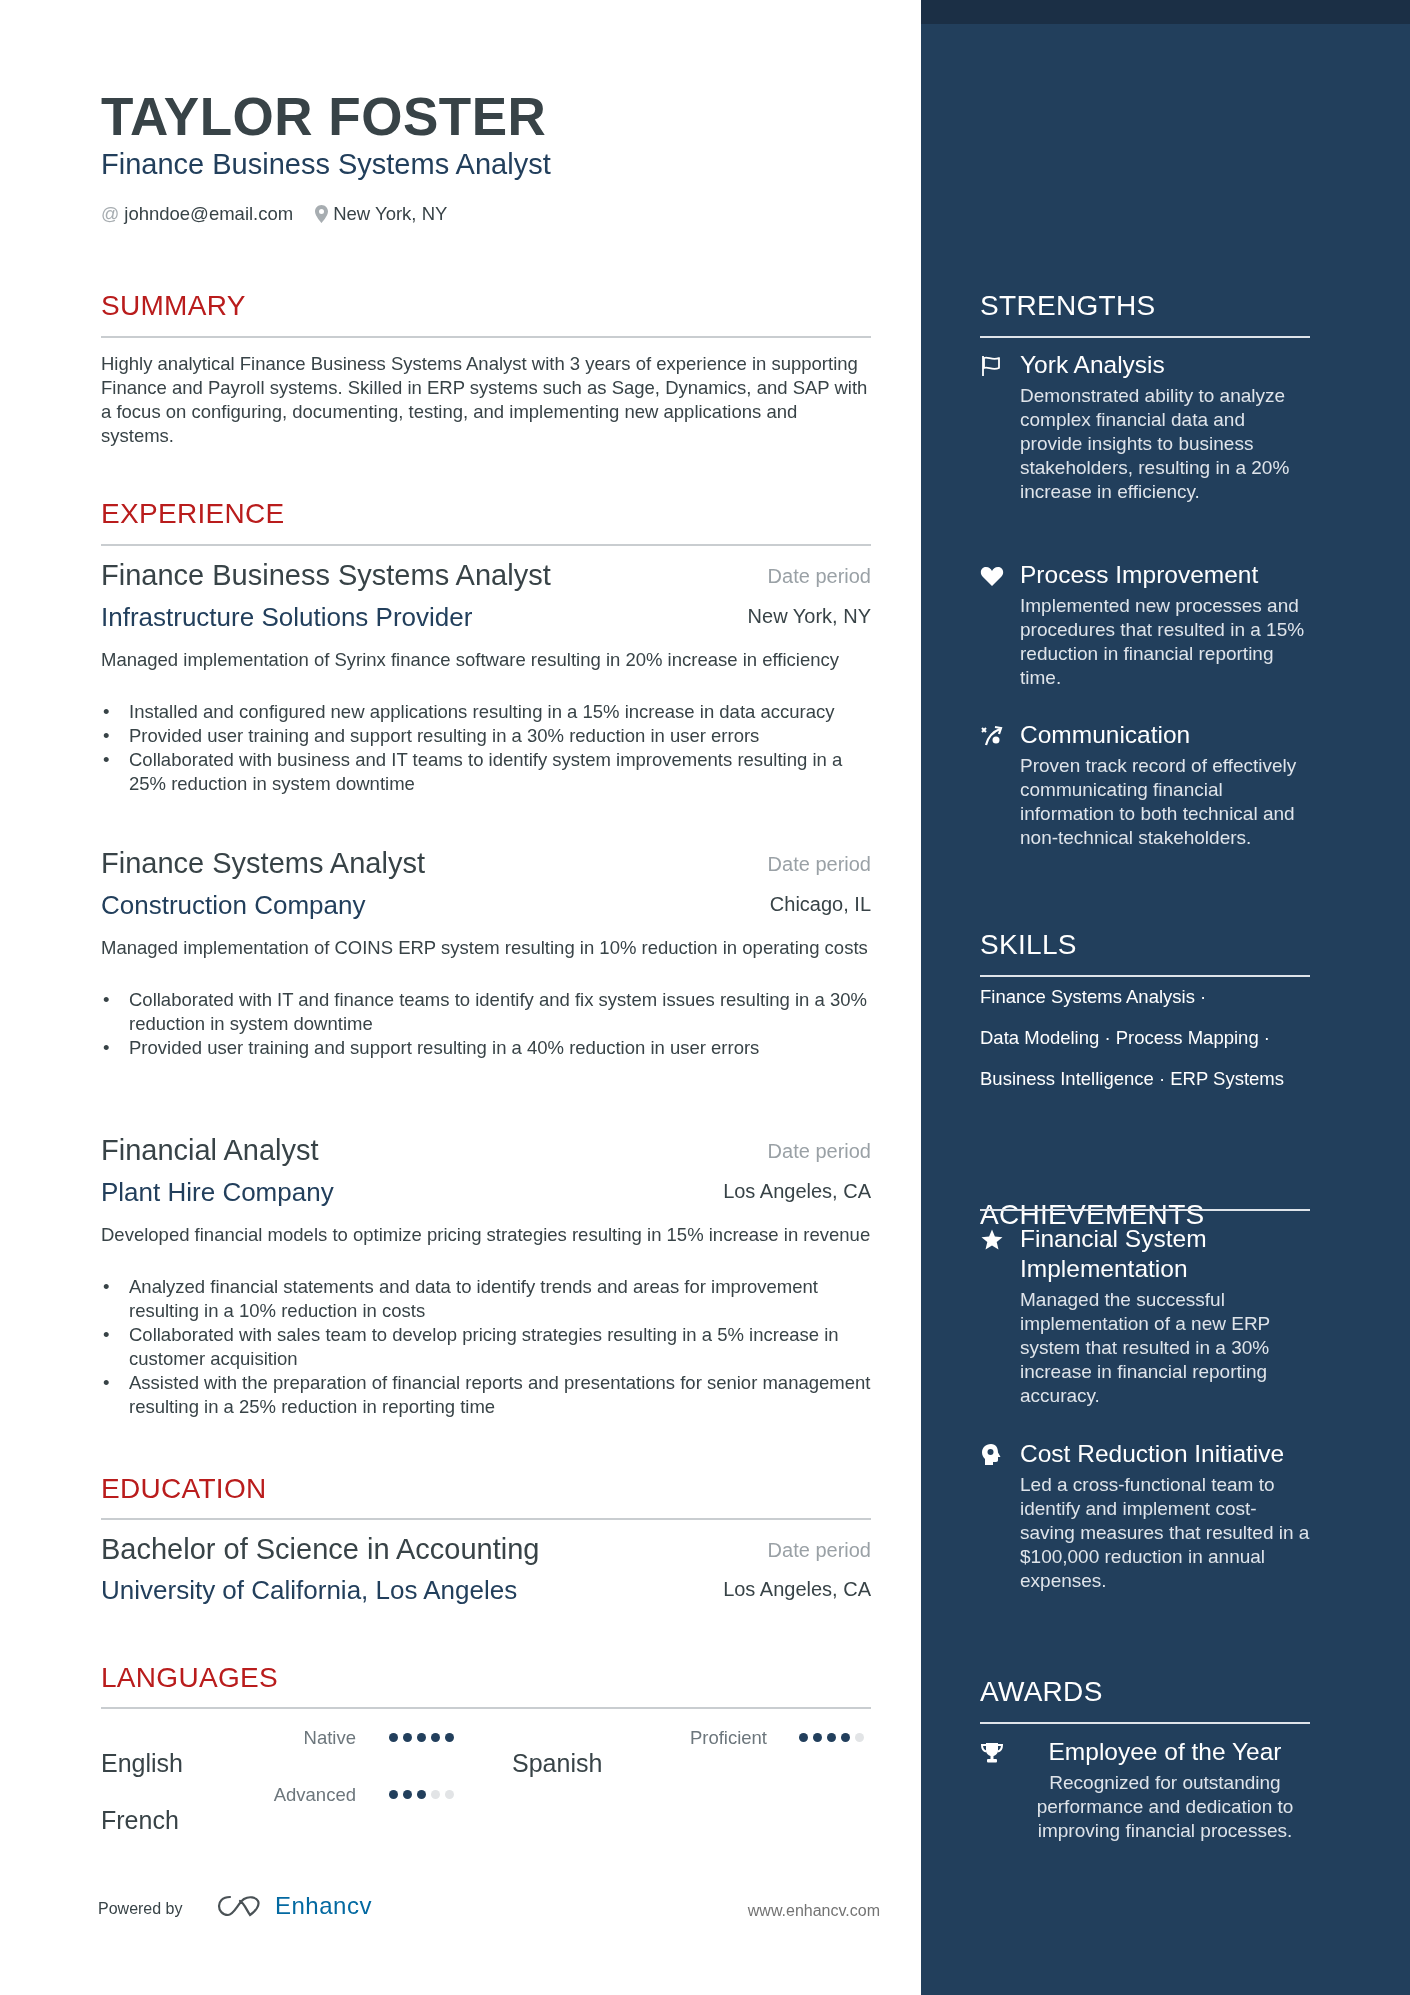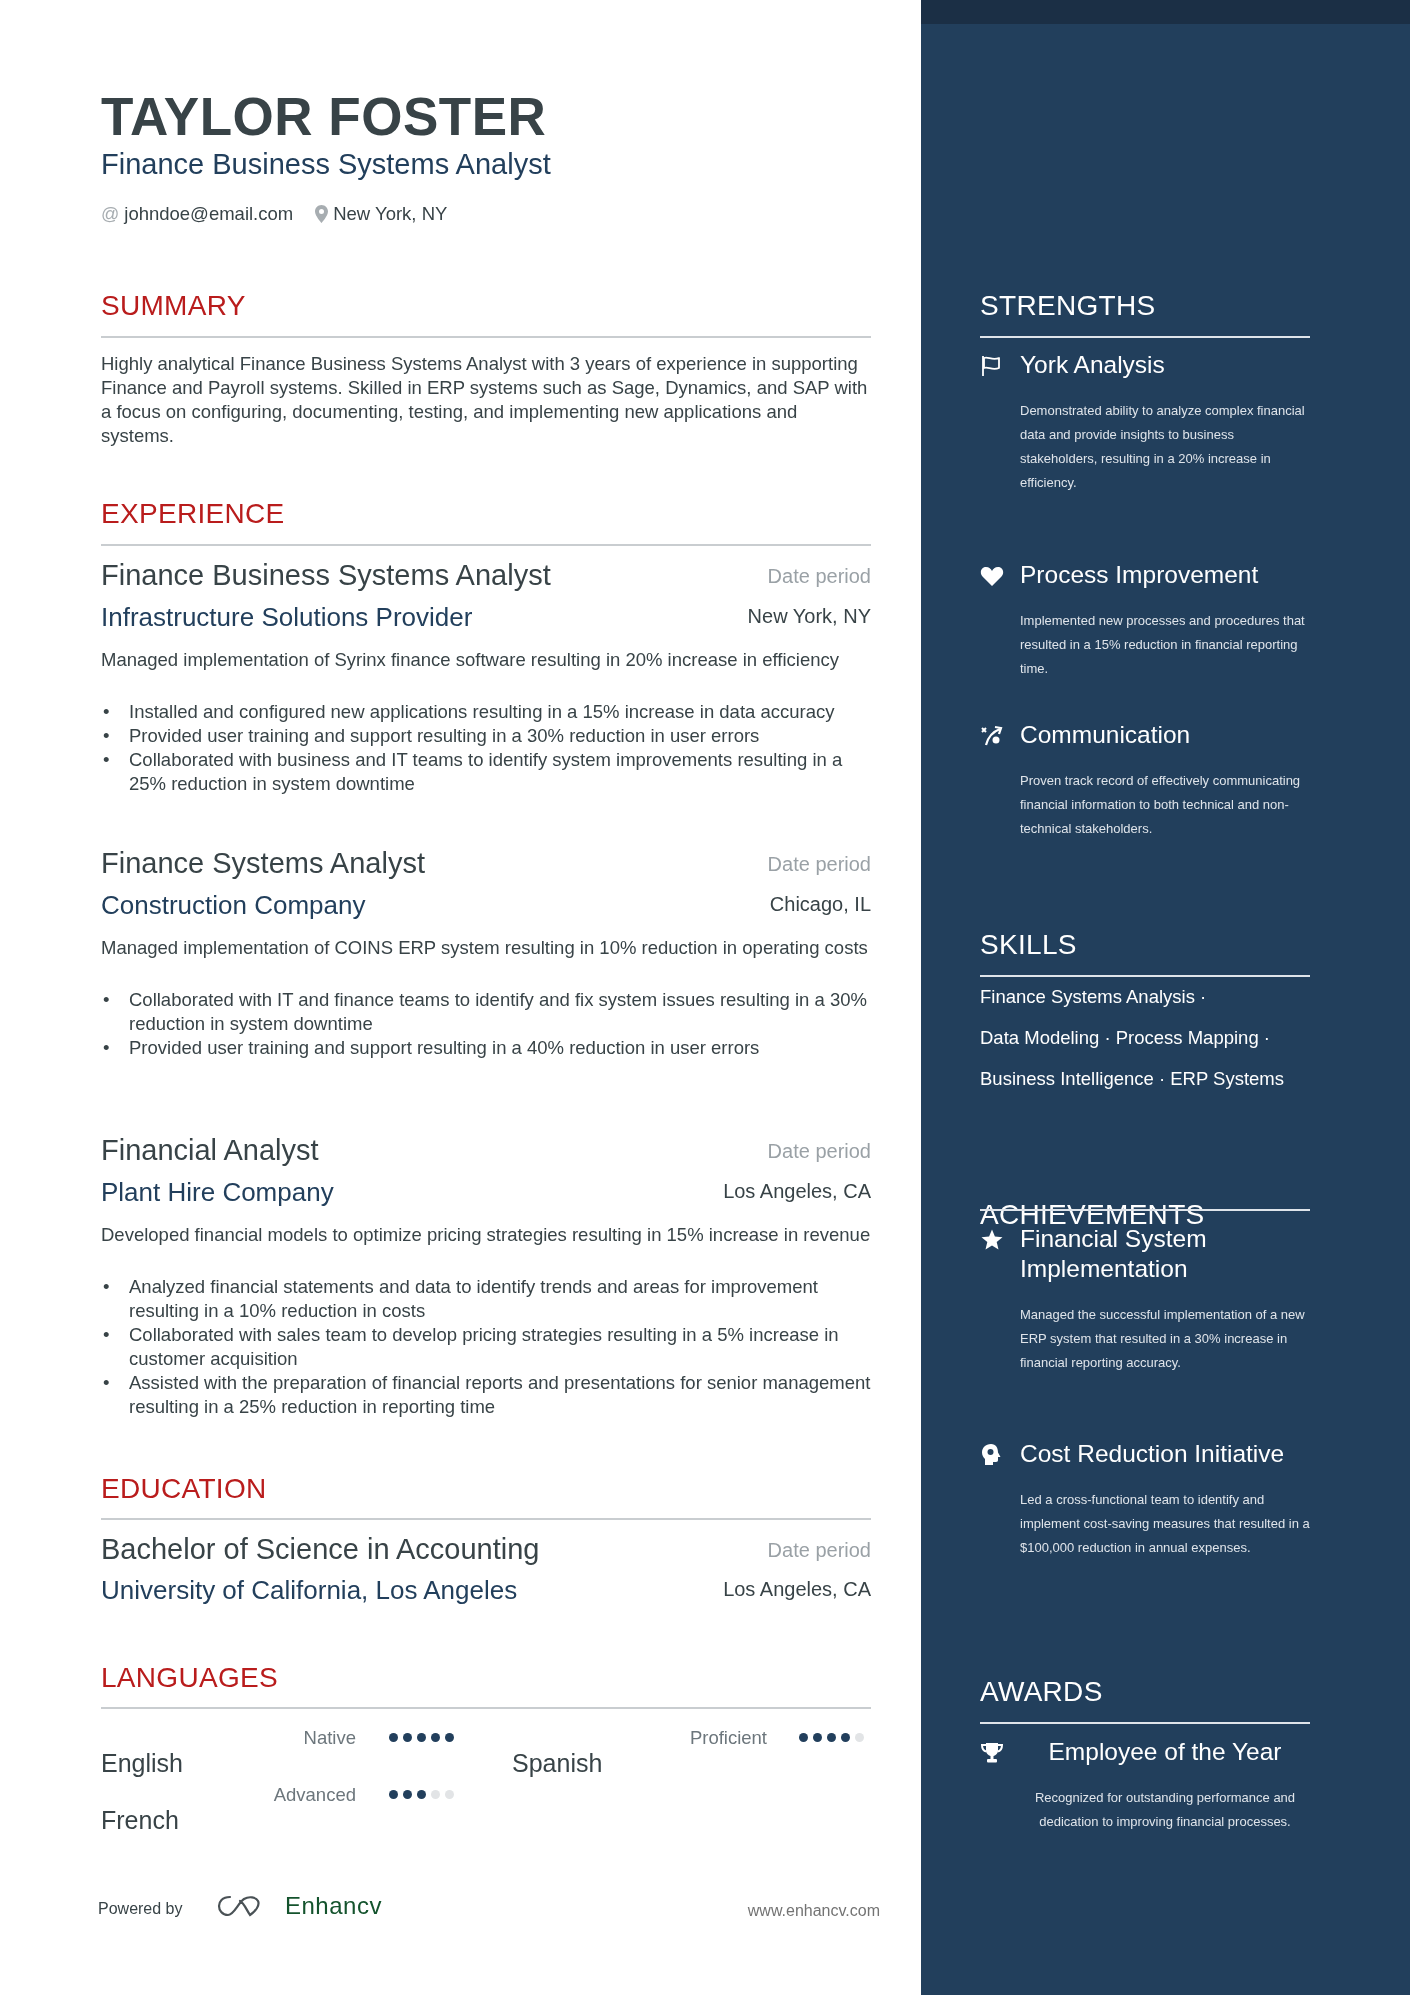--- a/index.html
+++ b/index.html
@@ -35,30 +35,30 @@
   .lang { position: absolute; display: flex; align-items: center; white-space: nowrap; margin-top: 28px; }
   .lang-name { font-size: 25px; color: #384347; }
   .lang-level { position: absolute; font-size: 18.5px; color: #6c767c; text-align: right; }
   .dots { position: absolute; display: flex; }
   .dot { width: 9px; height: 9px; border-radius: 50%; margin-right: 5px; background: #e2e4e6; }
   .dot.on { background: #223f5c; }
 
   .footer { position: absolute; left: 98px; top: 1892px; width: 782px; height: 36px; }
   .powered { position: absolute; left: 0; top: 8px; font-size: 16px; color: #384347; white-space: nowrap; }
   .brand { position: absolute; left: 118px; top: 0; display: flex; align-items: center; }
-  .brand-name { font-size: 24px; color: #14532d; margin-left: 21px; letter-spacing: 0.5px; }
+  .brand-name { font-size: 24px; color: #0369a1; margin-left: 11px; letter-spacing: 0.5px; }
   .site { position: absolute; right: 0; top: 10px; font-size: 16px; color: #737373; white-space: nowrap; }
 
   .side-title { position: absolute; left: 980px; font-size: 28px; color: #ffffff; letter-spacing: 0.3px; white-space: nowrap; }
   .side-line { position: absolute; left: 980px; width: 330px; height: 2px; background: #dfe4ea; }
 
   .side-item { position: absolute; left: 980px; width: 330px; }
   .side-icon { position: absolute; left: 0; top: 4px; width: 24px; height: 24px; display: flex; align-items: center; justify-content: center; }
   .side-item-title { margin-left: 40px; font-size: 24.5px; line-height: 30px; color: #ffffff; }
-  .side-item-desc { margin-left: 40px; margin-top: 19px; font-size: 13px; line-height: 24px; color: #dfe4ea; }
+  .side-item-desc { margin-left: 40px; margin-top: 4px; font-size: 19px; line-height: 24px; color: #dfe4ea; }
 
   .skills { position: absolute; left: 980px; top: 985px; width: 340px; font-size: 18.5px; color: #ffffff; }
   .skills-line { height: 41px; line-height: 24px; white-space: nowrap; }
 </style>
 </head>
 <body>
 
 <div class="sidebar">
   <div class="sidebar-top"></div>
 </div>

